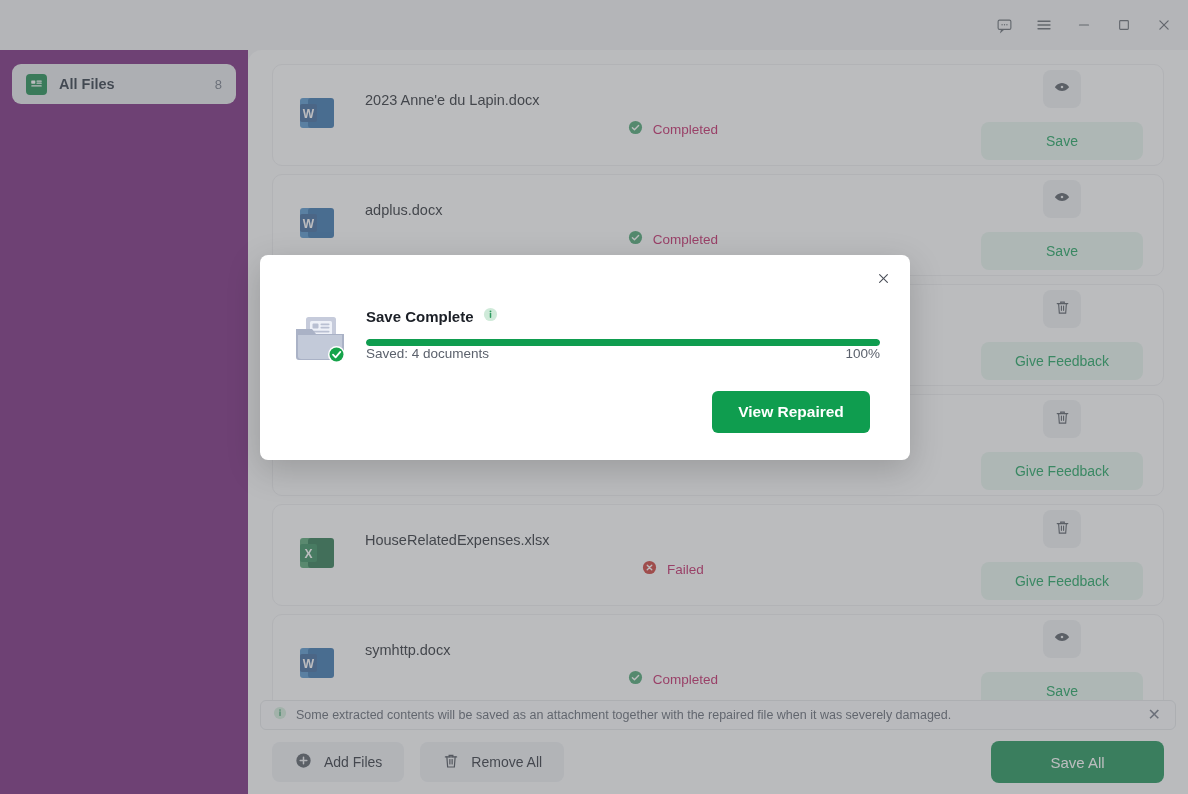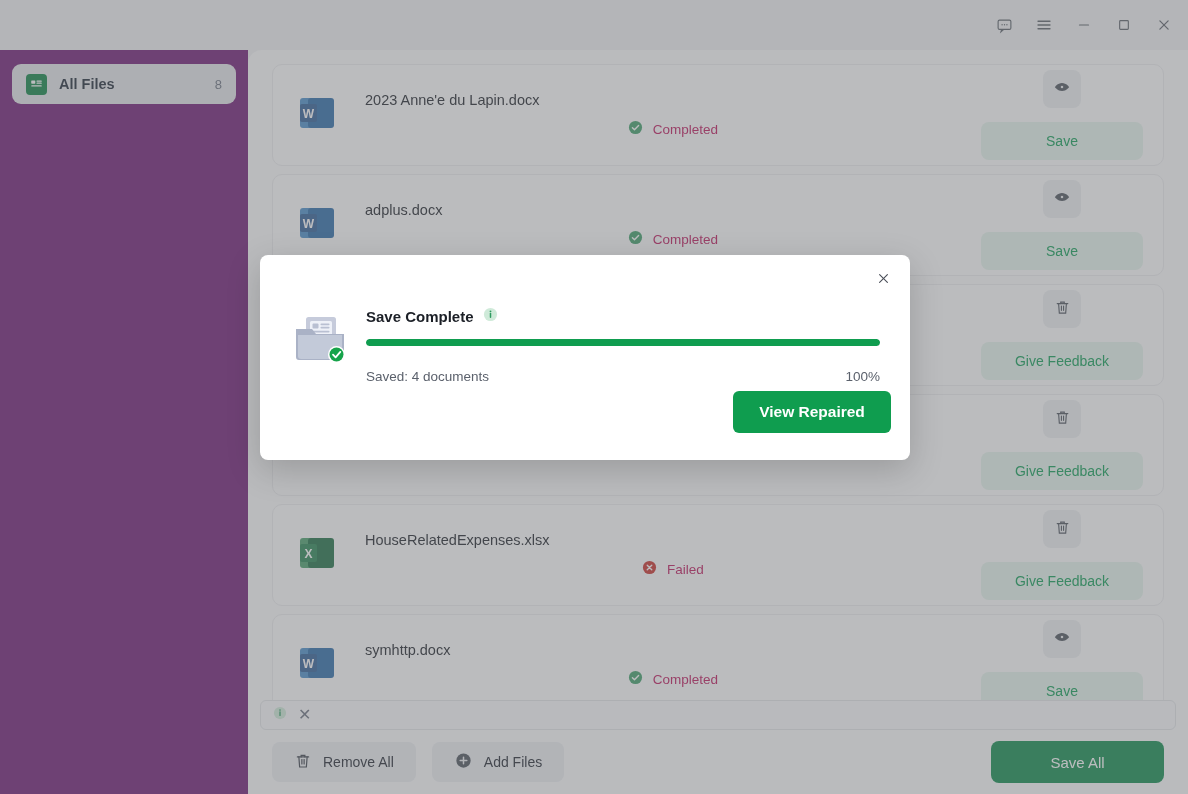--- a/index.html
+++ b/index.html
@@ -184,26 +184,26 @@
   .modal-content { flex: 1; min-width: 0; }
   .modal-title-row { display: flex; align-items: center; gap: 9px; }
   .modal-title { font-size: 15px; font-weight: 700; color: #1b1f26; }
   .progress-track {
     margin-top: 13px;
     height: 7px; border-radius: 4px; background: #e6e8eb;
     overflow: hidden;
   }
   .progress-fill { height: 100%; background: #0f9d4f; border-radius: 4px; }
   .progress-meta {
-    margin-top: 23px; display: flex; align-items: center;
+    margin-top: 0; display: flex; align-items: center;
     font-size: 13.5px; color: #5b616c;
   }
   .progress-meta .pct { margin-left: auto; }
   .modal-actions {
-    position: absolute; right: 19px; bottom: 27px;
+    position: absolute; right: 40px; bottom: 27px;
   }
   .modal-cta {
     width: 158px; height: 42px; border-radius: 6px;
     background: #0f9d4f;
     display: flex; align-items: center; justify-content: center;
     color: #fff; font-size: 15.5px; font-weight: 600; cursor: pointer;
   }
 </style>
 </head>
 <body>
@@ -490,45 +490,46 @@
       </div>
 
       <div class="info-strip">
         <span>
           <svg width="14" height="14" viewBox="0 0 16 16">
               <circle cx="8" cy="8" r="7" fill="#cfead9"></circle>
               <path d="M8 6.7v4.1" stroke="#2f9b60" stroke-width="1.5" stroke-linecap="round"></path>
               <circle cx="8" cy="4.7" r="0.95" fill="#2f9b60"></circle>
             </svg>
         </span>
+        <span class="info-text">Some extracted contents will be saved as an attachment together with the repaired file when it was severely damaged.</span>
         <span class="info-close">✕</span>
       </div>
 
       <div class="footer">
+        <div class="ghost-btn">
+          <span>
+            <svg width="19" height="19" viewBox="0 0 24 24">
+                <circle cx="12" cy="12" r="9" fill="#4d535c"></circle>
+                <path d="M12 7.8v8.4M7.8 12h8.4" stroke="#eceef1" stroke-width="1.9" stroke-linecap="round"></path>
+              </svg>
+          </span>
+          <span>Add Files</span>
+        </div>
+
         <div class="ghost-btn">
           <span>
             <svg width="18" height="18" viewBox="0 0 24 24" fill="none" stroke="#3d434c" stroke-width="1.6" stroke-linecap="round">
               <path d="M4.5 6.5h15"></path>
                 <path d="M9.5 6.5V4.5h5v2"></path>
               <path d="M6.5 6.5 7.5 20h9l1-13.5"></path>
               <path d="M10.5 10v6"></path>
                 <path d="M13.5 10v6"></path>
             </svg>
           </span>
           <span>Remove All</span>
-        </div>
-
-        <div class="ghost-btn">
-          <span>
-            <svg width="19" height="19" viewBox="0 0 24 24">
-                <circle cx="12" cy="12" r="9" fill="#4d535c"></circle>
-                <path d="M12 7.8v8.4M7.8 12h8.4" stroke="#eceef1" stroke-width="1.9" stroke-linecap="round"></path>
-              </svg>
-          </span>
-          <span>Add Files</span>
         </div>
 
         <div class="footer-spacer"></div>
 
         <div class="primary-btn">Save All</div>
       </div>
 
     </div>
   </div>
 </div>

